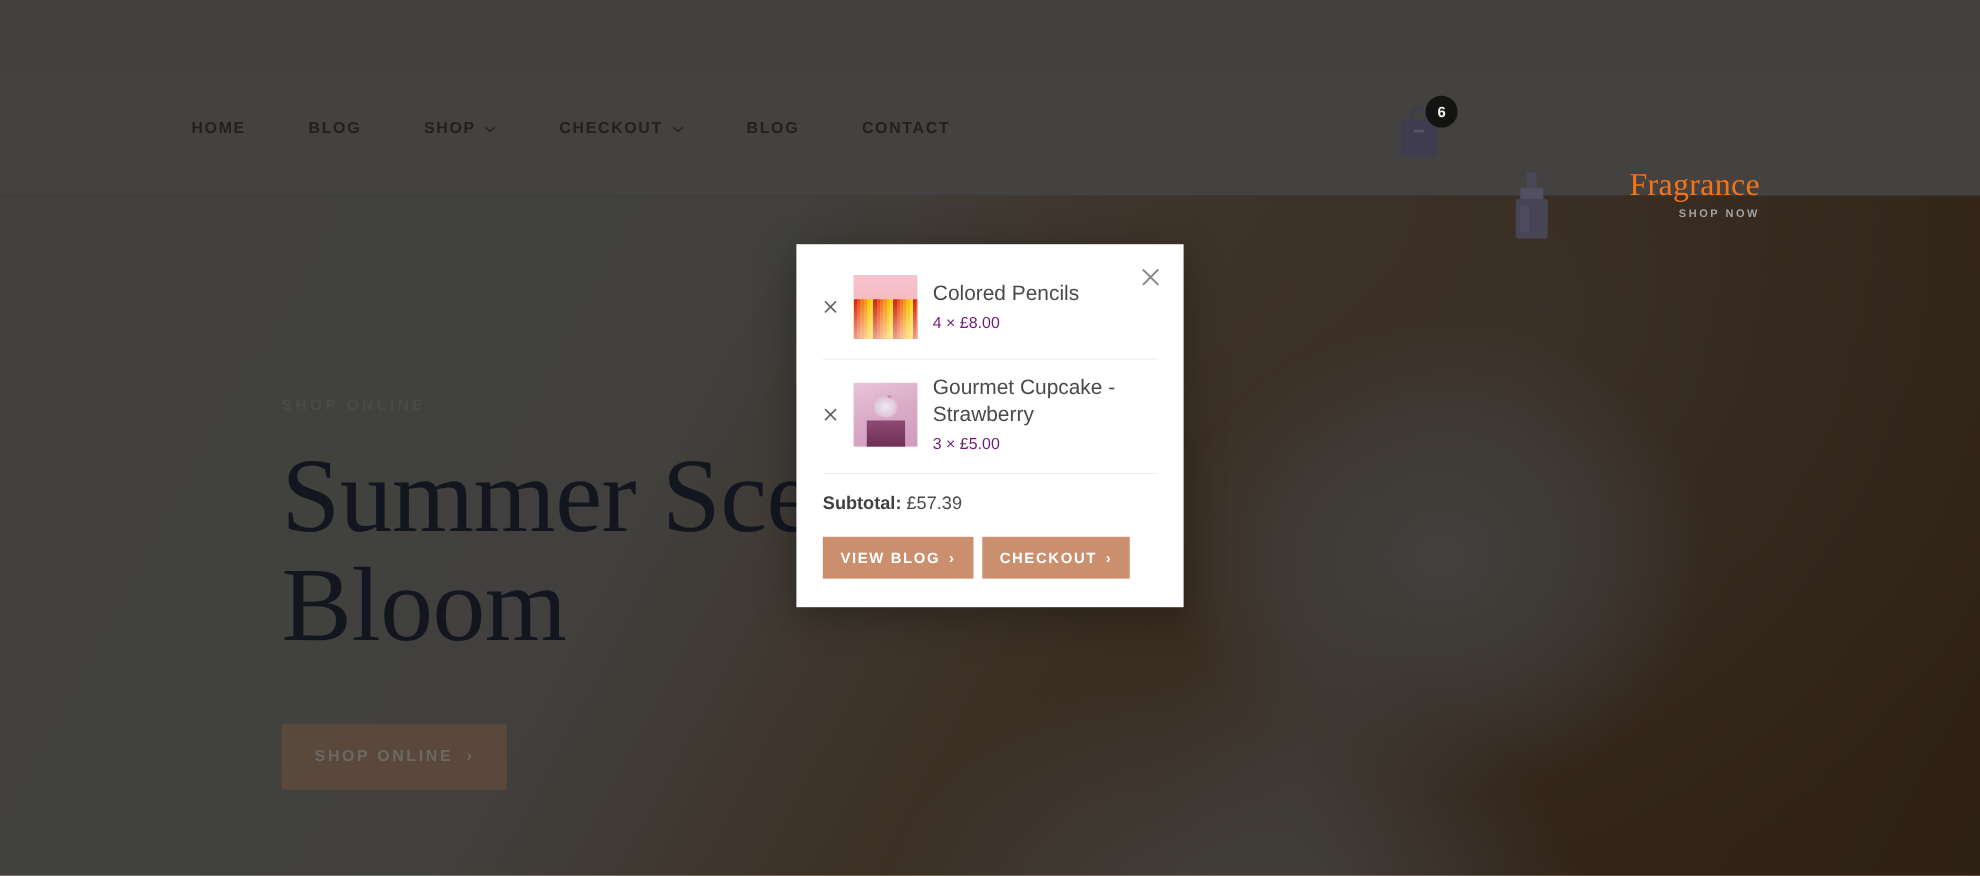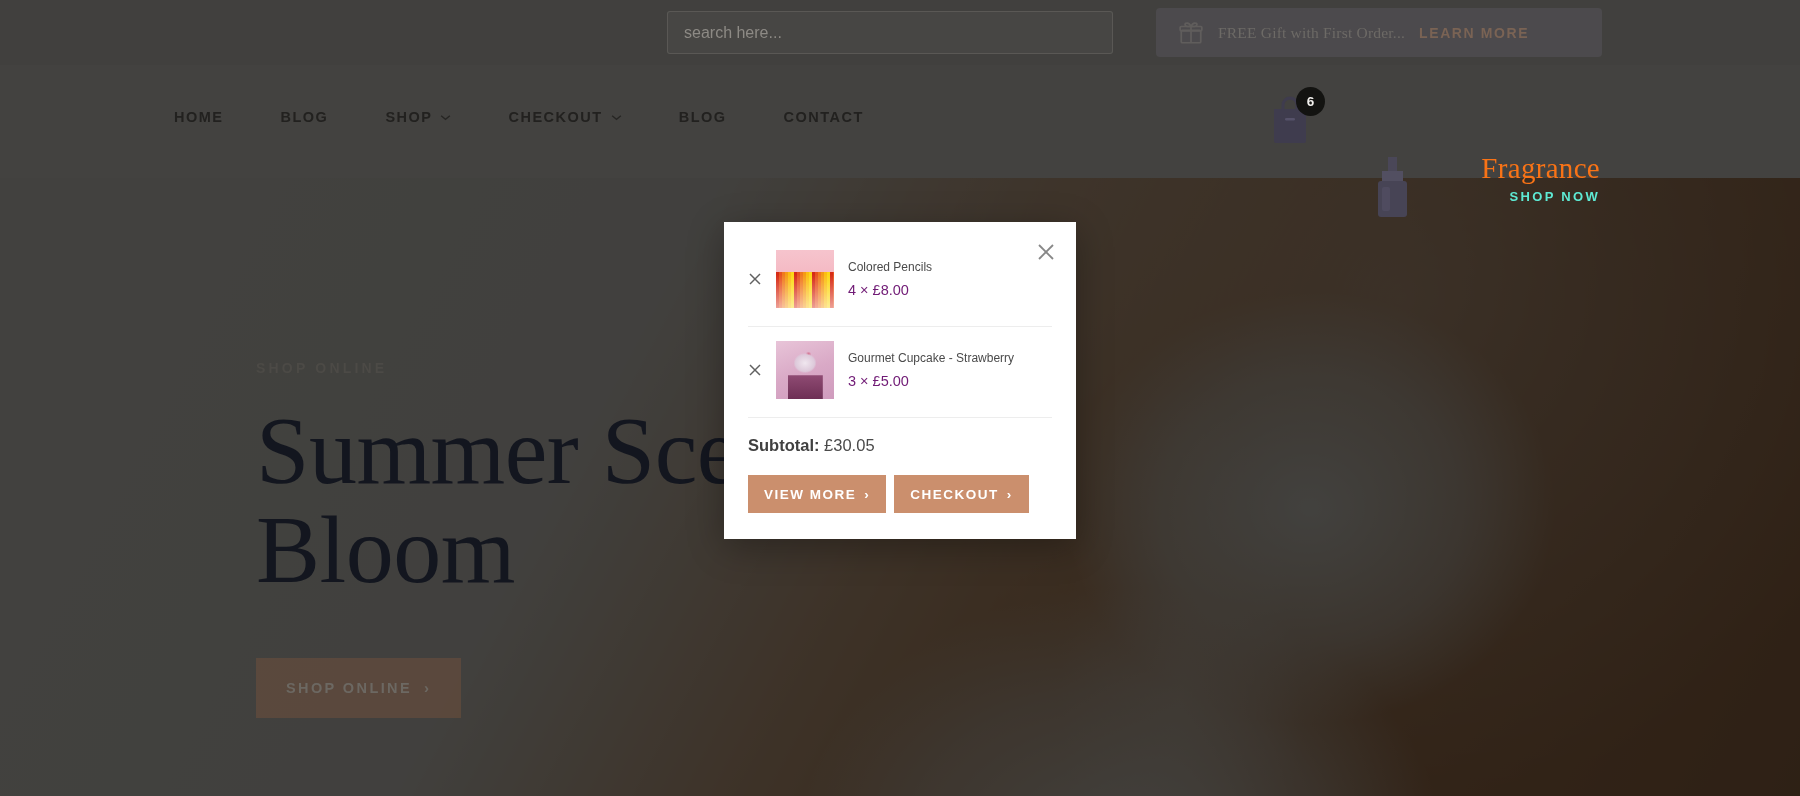--- a/index.html
+++ b/index.html
@@ -181,24 +181,24 @@
   }
   .brand-name {
     font-family: "Liberation Serif", serif;
     font-size: 29px;
     color: #f97316;
     letter-spacing: .3px;
     line-height: 1.05;
   }
   .brand-sub {
     margin-top: 6px;
-    font-size: 13px;
+    font-size: 10px;
     letter-spacing: 2.3px;
     font-weight: 600;
-    color: #5eead4;
+    color: #a3a3a3;
   }
 
   
   .hero {
     position: absolute;
     left: 256px; top: 360px;
     z-index: 50;
     width: 900px;
   }
   .hero-eyebrow {
@@ -288,21 +288,21 @@
       radial-gradient(ellipse 16px 14px at 50% 38%, #f0e7ef 0%, #ddc9da 60%, rgba(221,201,218,0) 72%),
       radial-gradient(ellipse 4px 4px at 56% 23%, #d0607f 0%, rgba(208,96,127,0) 72%),
       linear-gradient(180deg, rgba(255,255,255,0) 58%, #8e4a72 60%, #6e2f55 100%),
       linear-gradient(160deg, #e8c4d8 0%, #d9a9c6 52%, #cf9bbd 100%);
     background-size: 100% 100%, 100% 100%, 60% 100%, 100% 100%;
     background-position: 0 0, 0 0, 50% 0, 0 0;
     background-repeat: no-repeat;
   }
   .item-info { flex: 1 1 auto; min-width: 0; }
   .item-name {
-    font-size: 12px;
+    font-size: 19px;
     color: #4a4a4a;
     line-height: 1.30;
     margin-bottom: 6px;
   }
   .item-qty {
     font-size: 14.5px;
     color: #701a75;
   }
   .subtotal {
     margin-top: 18px;
@@ -336,39 +336,20 @@
 <body>
 
 <div id="stage">
 
   <div class="header-bg"></div>
   <div class="topbar-bg"></div>
   <div class="hero-photo"></div>
 
   <div class="scrim"></div>
 
-  <div class="topbar">
-
-    <div class="search-wrap">
-      <input class="search-input" type="text" placeholder="search here..." style="">
-    </div>
-
-    <div class="promo">
-      <svg class="gift-icon" viewBox="0 0 24 24" fill="none" stroke="#6d6a66" stroke-width="1.6">
-        <rect x="3" y="9.5" width="18" height="11.5" rx="1"></rect>
-        <rect x="2" y="6" width="20" height="4" rx="1"></rect>
-        <line x1="12" y1="6" x2="12" y2="21"></line>
-        <path d="M12 6C12 6 10.5 2.5 8 2.9 5.8 3.2 6.2 6 8.4 6H12z"></path>
-        <path d="M12 6C12 6 13.5 2.5 16 2.9 18.2 3.2 17.8 6 15.6 6H12z"></path>
-      </svg>
-      <span class="promo-text">FREE Gift with First Order...</span>
-      <span class="promo-link">LEARN MORE</span>
-    </div>
-
-  </div>
 
   <div class="nav">
 
     <div class="nav-links">
 
       <div class="nav-item">
         <span>HOME</span>
       </div>
 
       <div class="nav-item">
@@ -457,26 +438,26 @@
       </svg>
       <div class="thumb thumb-cupcake"></div>
       <div class="item-info">
         <div class="item-name">Gourmet Cupcake - Strawberry</div>
         <div class="item-qty">3 × £5.00</div>
       </div>
     </div>
 
     <div class="subtotal">
       <b>Subtotal:</b>
-      <span>£30.05</span>
+      <span>£57.39</span>
     </div>
 
     <div class="cart-actions">
       <button class="cart-btn">
-        <span>VIEW MORE</span>
+        <span>VIEW BLOG</span>
         <span>›</span>
       </button>
       <button class="cart-btn">
         <span>CHECKOUT</span>
         <span>›</span>
       </button>
     </div>
 
   </div>
 

